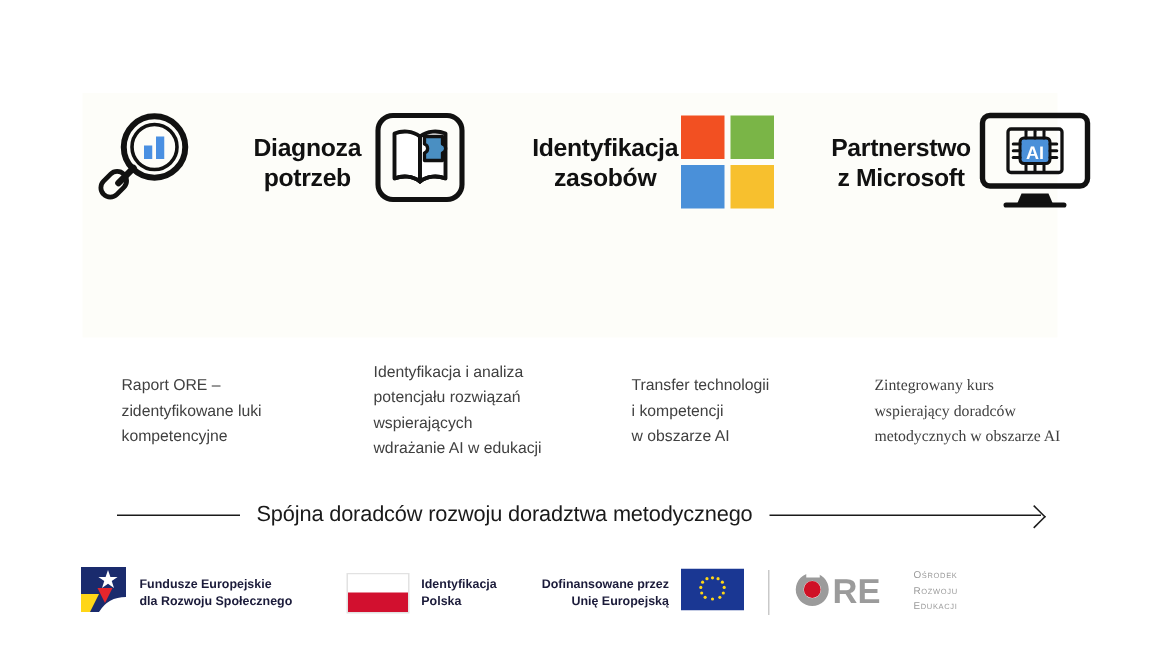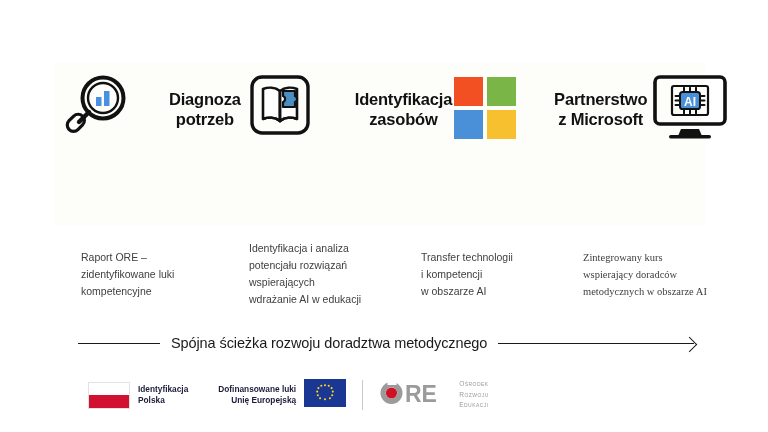--- a/index.html
+++ b/index.html
@@ -300,44 +300,56 @@
     </div>
     <div class="desc-col c4">
       <div class="desc-text">Zintegrowany kurs
 wspierający doradców
 metodycznych w obszarze AI</div>
     </div>
   </div>
 
   <div class="arrow-row">
     <div class="arrow-line-left"></div>
-    <div class="arrow-label">Spójna ścieżka rozwoju doradztwa metodycznego</div>
+    <div class="arrow-label">Spójna doradców rozwoju doradztwa metodycznego</div>
     <div class="arrow-line-right">
       <div class="arrow-head"></div>
     </div>
   </div>
 
   <div class="footer">
 
+    <div class="logo-block">
+      <span class="fe-logo">
+        <svg width="34" height="34" viewBox="0 0 34 34" aria-hidden="true">
+          <path d="M2 2 H32 V22 Q20 22 14 32 L2 32 Z" fill="#1a2b6d"></path>
+          <path d="M2 20 L14 20 L8 32 L2 32 Z" fill="#ffd617"></path>
+          <path d="M13 16 L23 16 L18 26 Z" fill="#e4262c"></path>
+          <polygon points="20,4 21.6,8.6 26.4,8.6 22.5,11.4 24,16 20,13.1 16,16 17.5,11.4 13.6,8.6 18.4,8.6" fill="#ffffff"></polygon>
+        </svg>
+      </span>
+      <span class="logo-text">Fundusze Europejskie
+dla Rozwoju Społecznego</span>
+    </div>
 
     <div class="sp1"></div>
 
     <div class="logo-block">
       <span class="pl-flag">
         <span class="white" style="display:block;"></span>
         <span class="red" style="display:block;"></span>
       </span>
       <span class="logo-text">Identyfikacja
 Polska</span>
     </div>
 
     <div class="sp2"></div>
 
     <div class="logo-block">
-      <span class="logo-text right-al">Dofinansowane luki
+      <span class="logo-text right-al">Dofinansowane przez
 Unię Europejską</span>
       <span class="eu-flag">
         <svg width="42" height="28" viewBox="0 0 42 28" aria-hidden="true">
           <rect width="42" height="28" fill="#1a3793"></rect>
           <g fill="#ffd617">
             <circle cx="21" cy="6.2" r="1.05"></circle>
             <circle cx="24.7" cy="6.75" r="1.05"></circle>
             <circle cx="27.6" cy="9.1" r="1.05"></circle>
             <circle cx="28.8" cy="12.6" r="1.05"></circle>
             <circle cx="28.2" cy="16.3" r="1.05"></circle>

